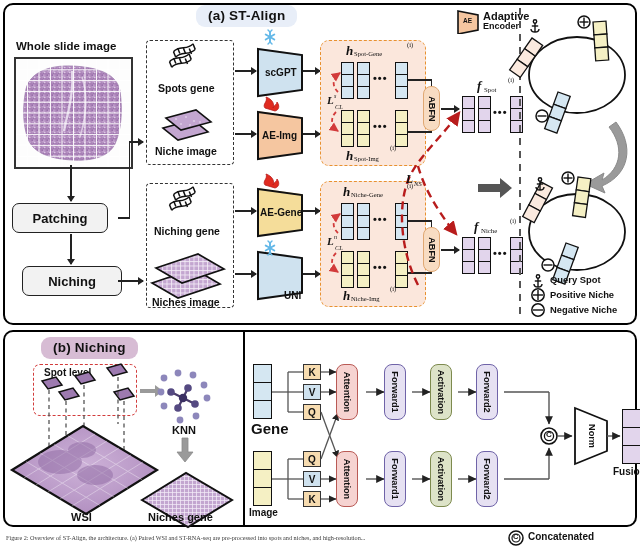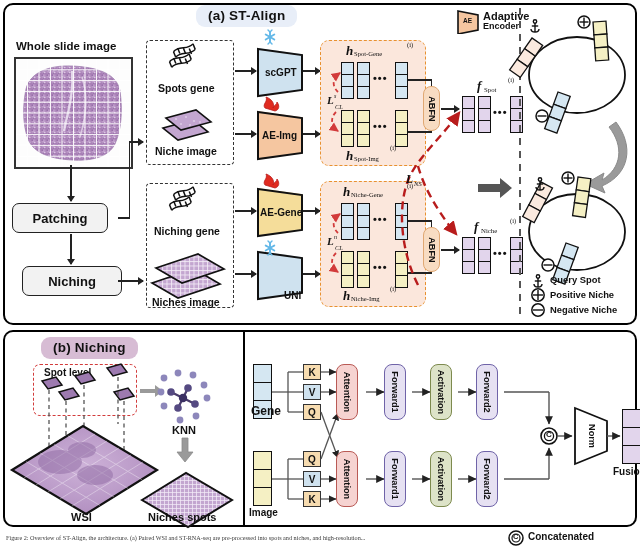--- a/index.html
+++ b/index.html
@@ -649,28 +649,28 @@
       <ellipse cx="60" cy="462" rx="22" ry="12"></ellipse>
         <ellipse cx="95" cy="475" rx="18" ry="10"></ellipse>
       <ellipse cx="82" cy="450" rx="14" ry="8"></ellipse>
     </g>
 
     <path d="M142,500 L186,473 L232,500 L188,527 Z" fill="url(#grid3)" stroke="#111" stroke-width="2"></path>
   </svg>
 
   <div class="lbl" style="left:172px;top:425px;font-size:11px;">KNN</div>
   <div class="lbl" style="left:71px;top:512px;font-size:11px;">WSI</div>
-  <div class="lbl" style="left:148px;top:512px;font-size:11px;">Niches spots</div>
+  <div class="lbl" style="left:148px;top:512px;font-size:11px;">Niches gene</div>
 
   <div class="vec" style="left:253px;top:364px;width:19px;height:55px;background:#d5e7f2;border-width:1.6px;">
       <i></i>
       <i></i>
       <i></i>
     </div>
-  <div class="lbl" style="left:251px;top:405px;font-size:12px;">Gene</div>
+  <div class="lbl" style="left:251px;top:421px;font-size:15px;">Gene</div>
 
   <div class="vec" style="left:253px;top:451px;width:19px;height:55px;background:#f5f0c4;border-width:1.6px;">
       <i></i>
       <i></i>
       <i></i>
     </div>
   <div class="lbl" style="left:249px;top:508px;font-size:10px;">Image</div>
 
   <div class="kvq" style="left:303px;top:364px;width:18px;height:16px;background:#f7dcb0;">
       <span>K</span>

